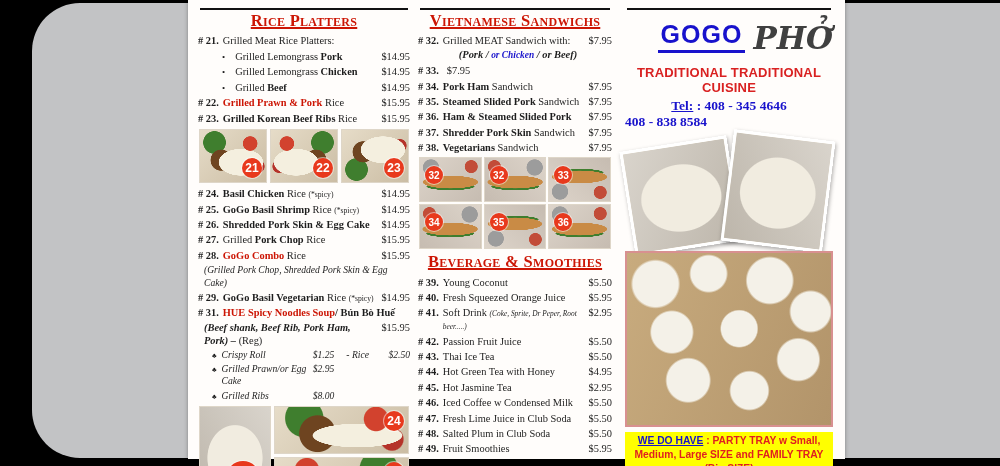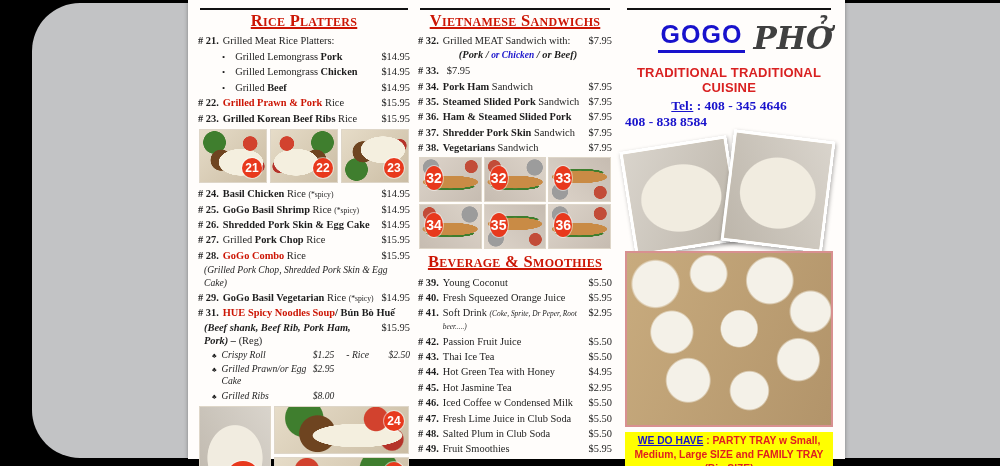--- a/index.html
+++ b/index.html
@@ -81,21 +81,21 @@
      radial-gradient(circle at 22% 46%, #c2372a 0 5%, rgba(0,0,0,0) 6%),
      radial-gradient(circle at 55% 44%, #d88f3c 0 6%, rgba(0,0,0,0) 7%),
      radial-gradient(circle at 84% 62%, #3f7e2e 0 5%, rgba(0,0,0,0) 6%),
      radial-gradient(circle at 30% 74%, #2f6e24 0 6%, rgba(0,0,0,0) 7%),
      radial-gradient(circle at 60% 80%, #b5332a 0 5%, rgba(0,0,0,0) 6%),
      linear-gradient(110deg,#c8ab7e,#b2946a);}
   .badge{position:absolute;right:4px;bottom:4px;width:20px;height:20px;border-radius:50%;
          background:#e8391d;color:#fff;font-weight:bold;font-size:12px;display:flex;
          align-items:center;justify-content:center;font-family:"Liberation Sans",sans-serif;
          box-shadow:0 0 0 1px rgba(255,255,255,.5);}
-  .badge-tl{right:auto;bottom:auto;left:5px;top:8px;width:18px;height:24px;font-size:14px;}
+  .badge-tl{right:auto;bottom:auto;left:5px;top:8px;width:18px;height:18px;font-size:10px;}
   .badge-tr{right:4px;top:4px;bottom:auto;}
   .badge-lg{width:34px;height:34px;font-size:15px;right:10px;bottom:10px;}
   
   .photo-strip{display:flex;gap:3px;height:54px;margin:3px 1px;}
   .photo-strip .photo{flex:1;}
   .sand-grid{display:grid;grid-template-columns:1fr 1fr 1fr;grid-template-rows:1fr 1fr;
              gap:2px;height:92px;margin:2px 1px 3px;}
   .collage{display:grid;grid-template-columns:72px 1fr;grid-template-rows:1fr 1fr;gap:3px;
            height:100px;margin:3px 1px 2px;}
   .collage .large{grid-row:1 / span 2;}

